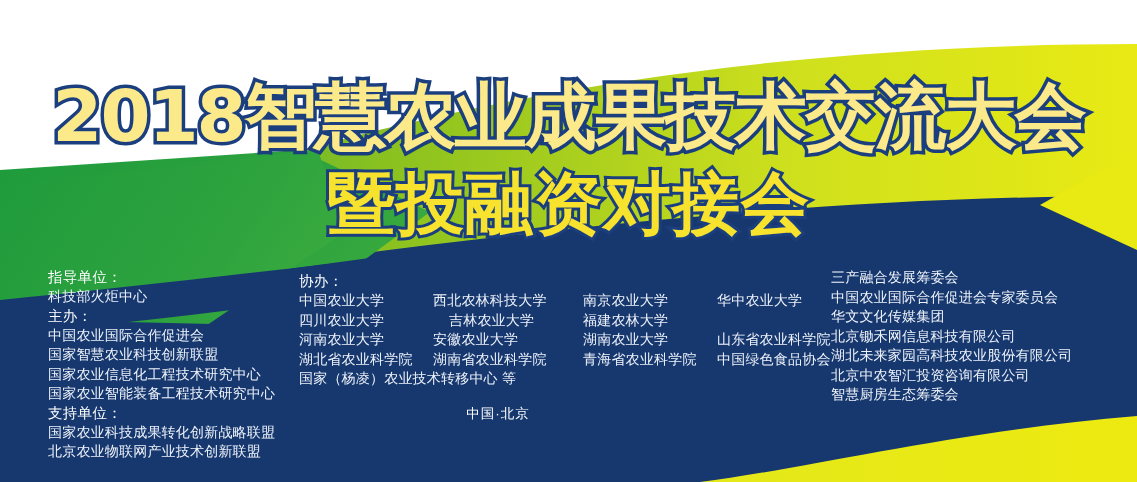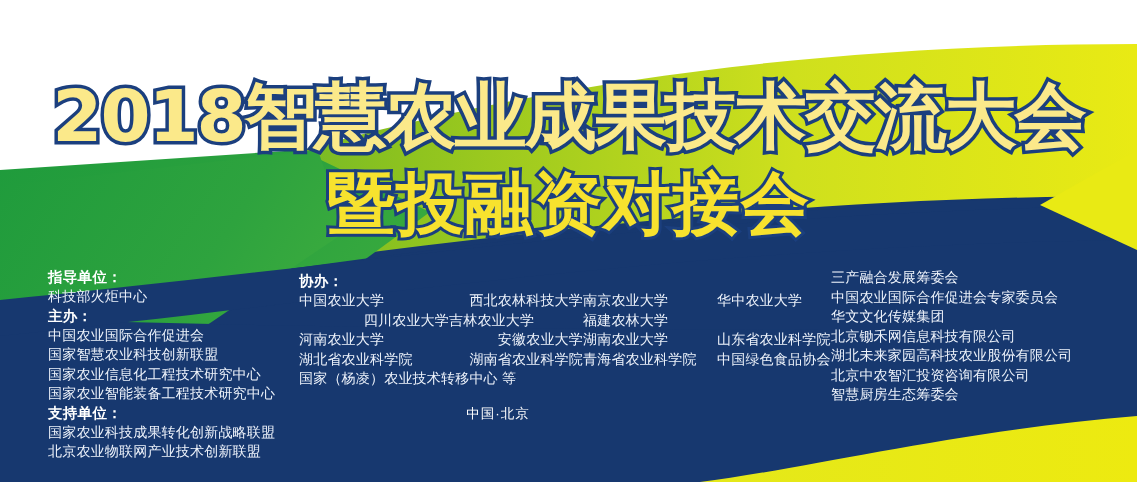--- a/index.html
+++ b/index.html
@@ -46,36 +46,36 @@
     color:#f7e22e;
     -webkit-text-stroke:6px #1b3f7e;
     paint-order:stroke fill;
     white-space:nowrap;
   }
 
   
   .cols{position:absolute;left:0;top:0;width:1137px;height:482px;}
   .col{position:absolute;color:#ffffff;}
   .hdr{
-    font-weight:bold;
+    font-weight:normal;
     font-size:14.5px;
     line-height:19px;
     color:#ffffff;
     letter-spacing:0.3px;
   }
   .ln{
     font-size:14px;
     line-height:19.5px;
     color:#eef3fb;
     white-space:nowrap;
     letter-spacing:0.2px;
   }
   .grid-row{display:flex;}
   .grid-row .cell{width:134px;flex:0 0 auto;}
-  .grid-row .cell.wide{width:150px;text-align:right;}
+  .grid-row .cell.wide{width:150px;}
 
   #col-left{left:48px;top:268px;width:260px;}
   #col-mid{left:299px;top:272px;width:520px;}
   #col-right{left:831px;top:268px;width:300px;}
 
   #location{
     position:absolute;
     left:0; top:405px; width:996px;
     text-align:center;
     font-size:13.5px;

